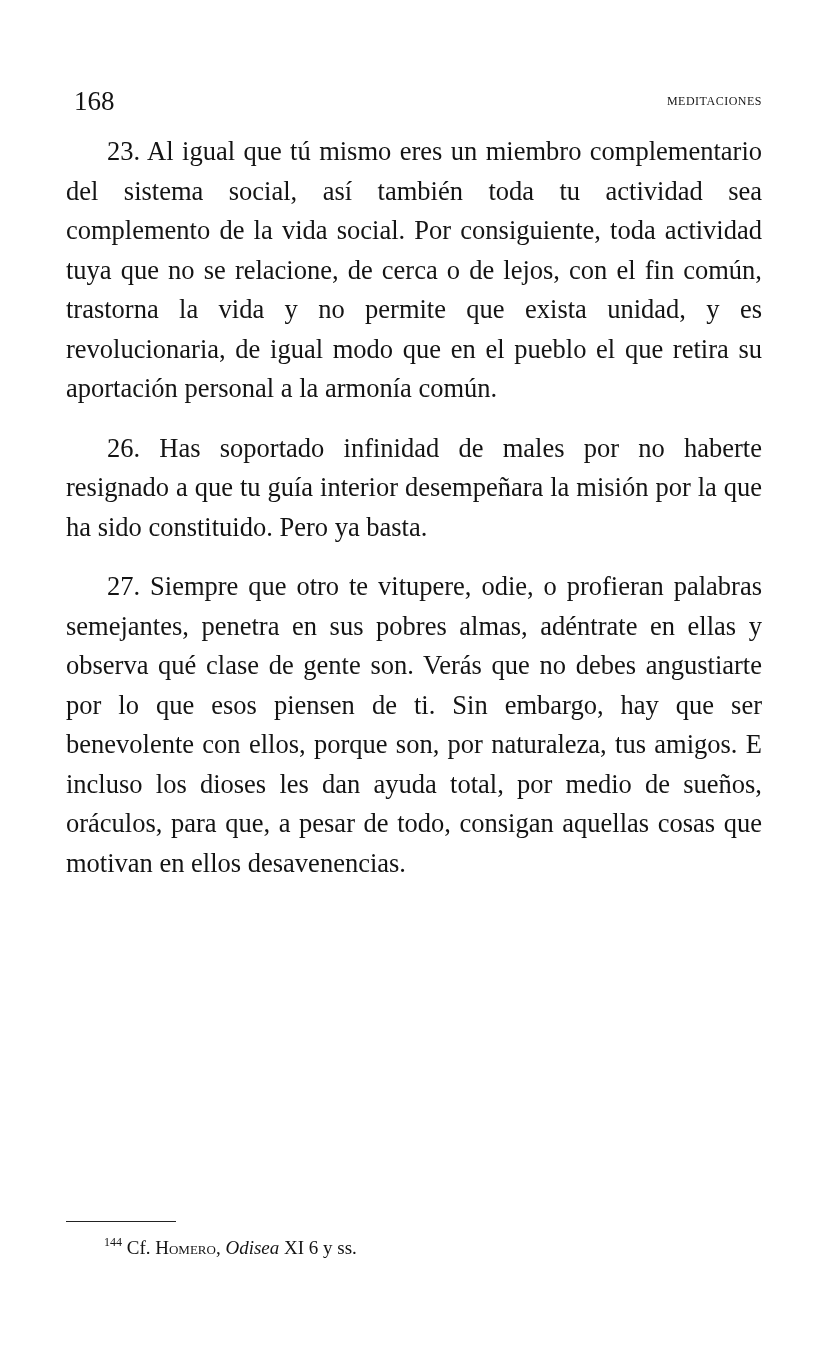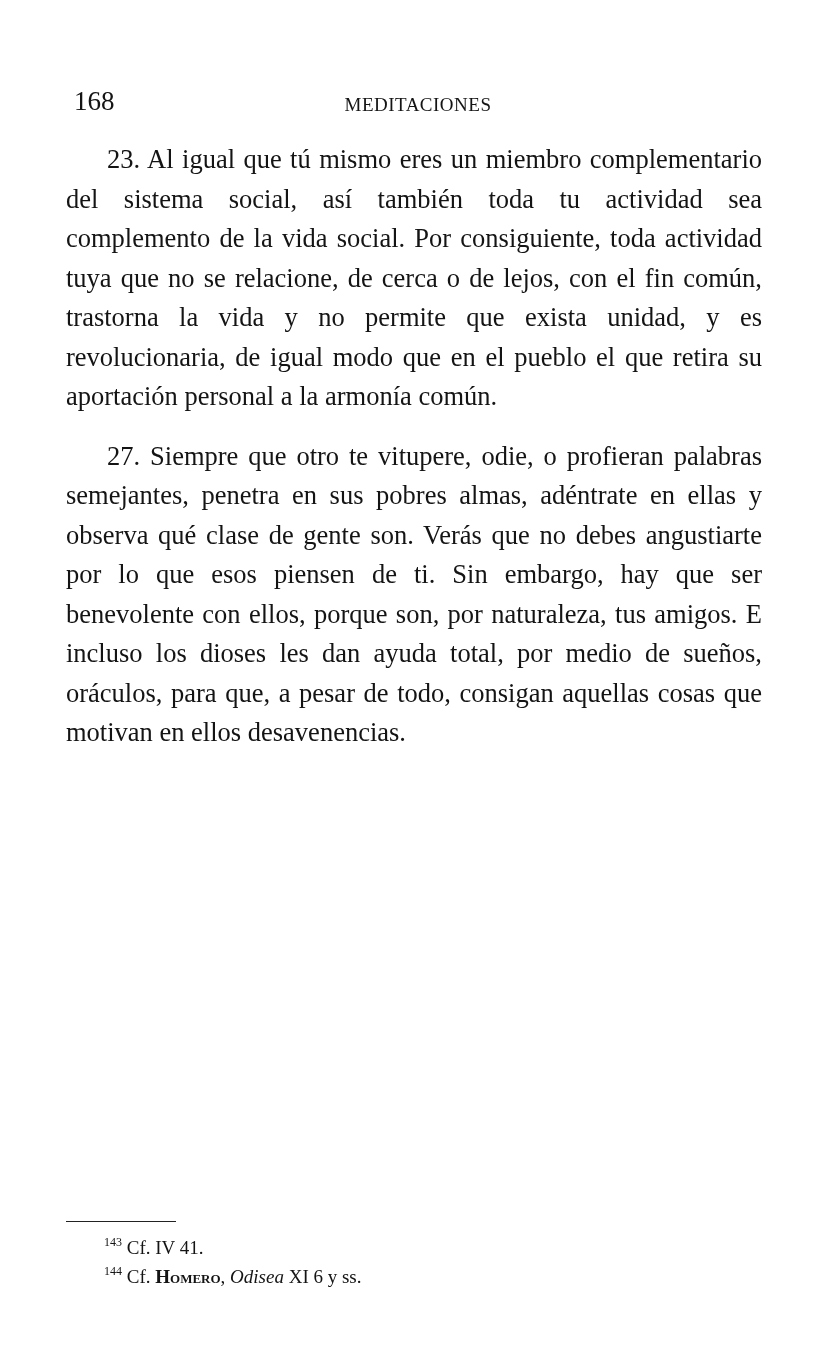--- a/index.html
+++ b/index.html
@@ -3,45 +3,45 @@
 <meta charset="utf-8">
 <style>
   html, body { margin: 0; padding: 0; background: #ffffff; }
   body {
     width: 828px; height: 1354px; position: relative; overflow: hidden;
     font-family: "Liberation Serif", "DejaVu Serif", serif;
     color: #141414;
   }
   .running-head { position: absolute; top: 58px; left: 74px; right: 66px; height: 40px; margin-top: 28px; }
   .page-number { position: absolute; left: 0; top: 0; font-size: 27px; }
-  .running-title { position: absolute; left: 0; right: 0; top: 8px; text-align: center; font-size: 19px; letter-spacing: 0.5px; }
-  .body-text { position: absolute; top: 140px; left: 66px; width: 696px; font-size: 26.5px; line-height: 39.5px; text-align: justify; }
+  .running-title { position: absolute; left: 0; right: 0; top: 8px; text-align: right; font-size: 12px; letter-spacing: 0.5px; }
+  .body-text { position: absolute; top: 132px; left: 66px; width: 696px; font-size: 26.5px; line-height: 39.5px; text-align: justify; }
   .para { margin: 0 0 20px 0; text-indent: 41px; }
   sup { font-size: 15px; vertical-align: 12px; line-height: 0; }
   .footnote-rule { position: absolute; top: 1221px; left: 66px; width: 110px; border-top: 1.5px solid #222; }
   .footnotes { position: absolute; top: 1233px; left: 104px; font-size: 19px; line-height: 29px; }
   .fn sup { font-size: 12px; vertical-align: 8px; }
-  .sc { font-variant: small-caps; font-weight: bold; }
+  .sc { font-variant: small-caps; }
   em { font-style: italic; margin-top: 19px; }
 </style>
 </head>
 <body>
 
 <div class="running-head">
   <span class="page-number">168</span>
   <div class="running-title">MEDITACIONES</div>
 </div>
 
 <div class="body-text">
   <p class="para"><span>23.</span> <span>Al igual que tú mismo eres un miembro complementario del sistema social, así también toda tu actividad sea complemento de la vida social. Por consiguiente, toda actividad tuya que no se relacione, de cerca o de lejos, con el fin común, trastorna la vida y no permite que exista unidad, y es revolucionaria, de igual modo que en el pueblo el que retira su aportación personal a la armonía común.</span></p>
 
 
 
+  <p class="para"><span>26.</span> <span>Has soportado infinidad de males por no haberte resignado a que tu guía interior desempeñara la misión por la que ha sido constituido. Pero ya basta.</span></p>
 
   <p class="para"><span>27.</span> <span>Siempre que otro te vitupere, odie, o profieran palabras semejantes, penetra en sus pobres almas, adéntrate en ellas y observa qué clase de gente son. Verás que no debes angustiarte por lo que esos piensen de ti. Sin embargo, hay que ser benevolente con ellos, porque son, por naturaleza, tus amigos. E incluso los dioses les dan ayuda total, por medio de sueños, oráculos, para que, a pesar de todo, consigan aquellas cosas que motivan en ellos desavenencias.</span></p>
 </div>
 
 <div class="footnote-rule"></div>
 
 <div class="footnotes">
-  <div class="fn"><sup>143</sup> <span>Cf. IV 41.</span></div>
   <div class="fn"><sup>144</sup> <span>Cf. </span><span class="sc">Homero</span><span>, </span><em>Odisea</em><span> XI 6 y ss.</span></div>
 </div>
 
 </body></html>

